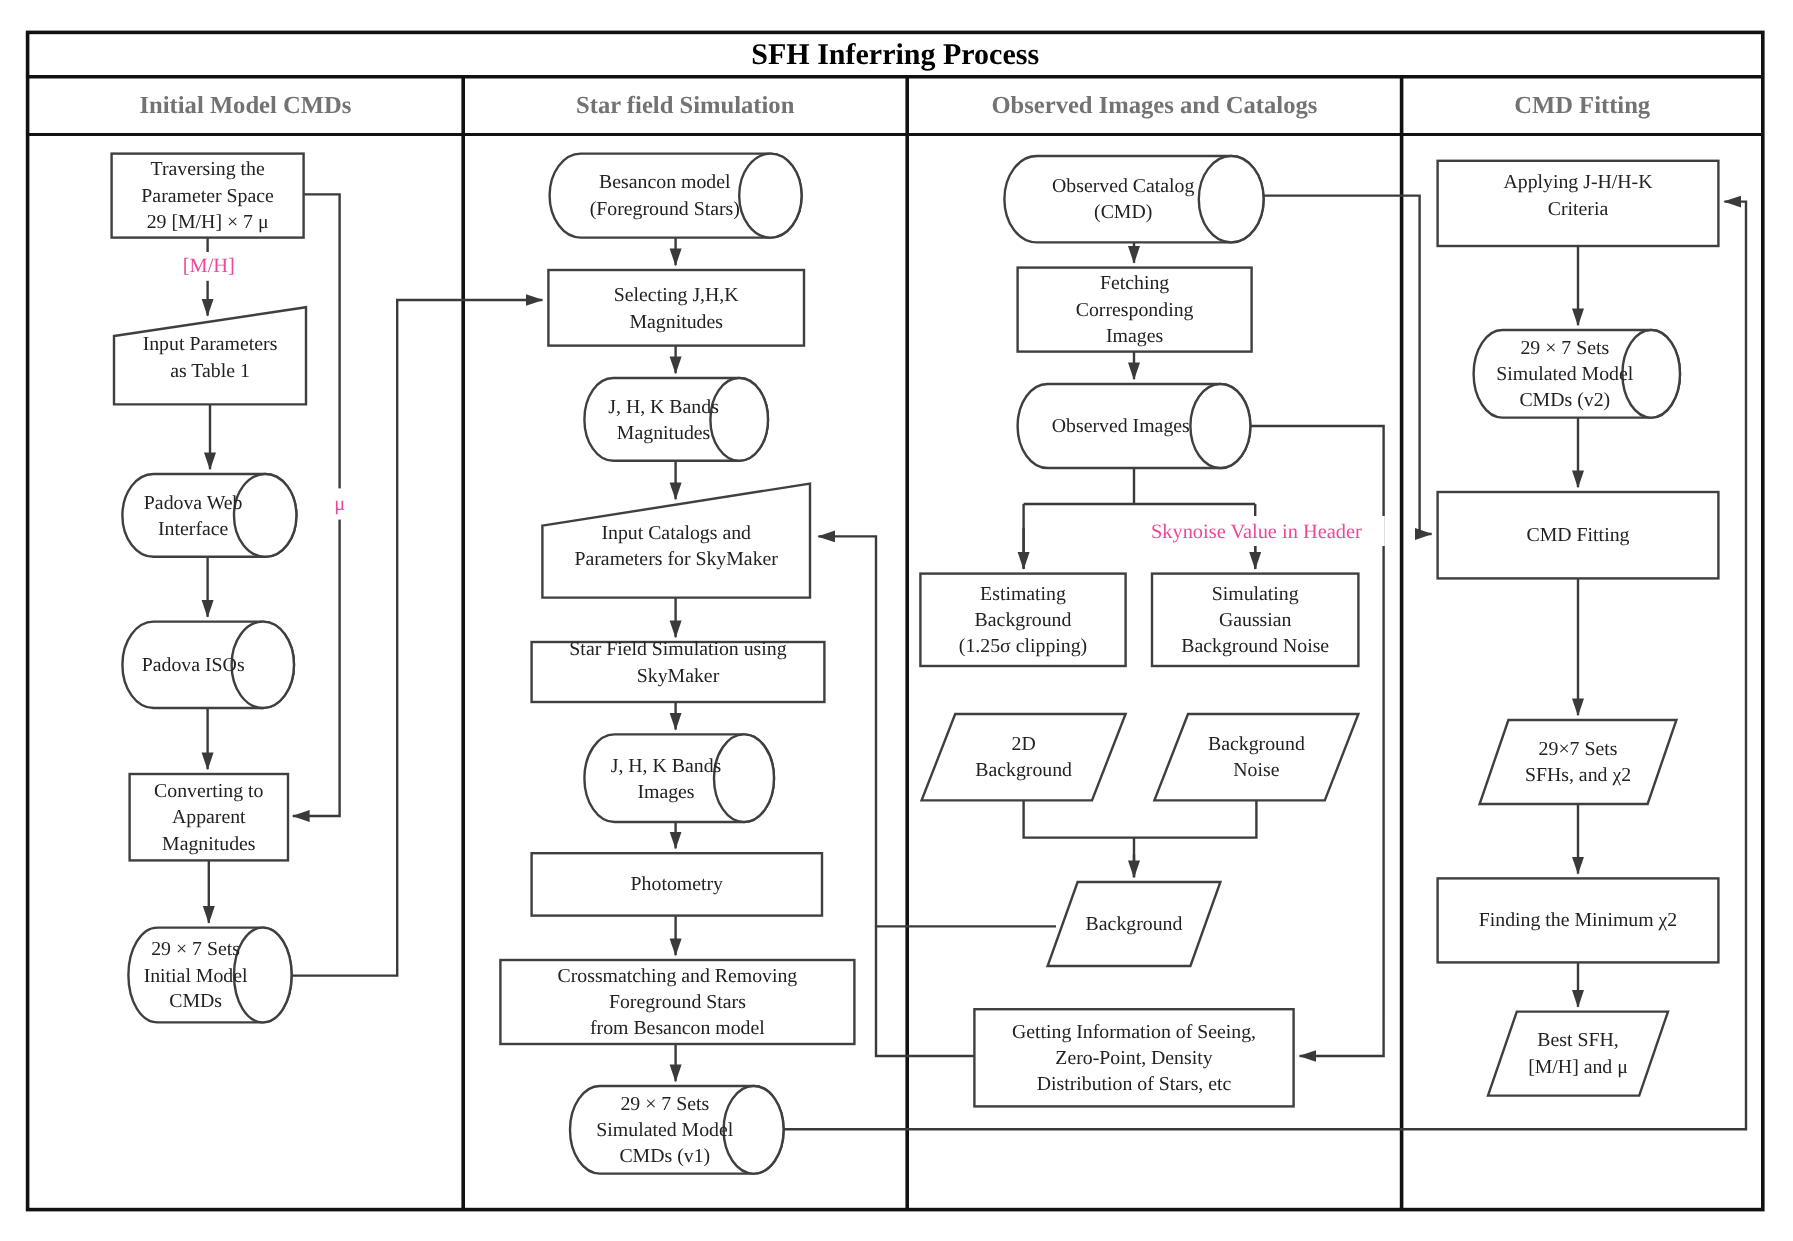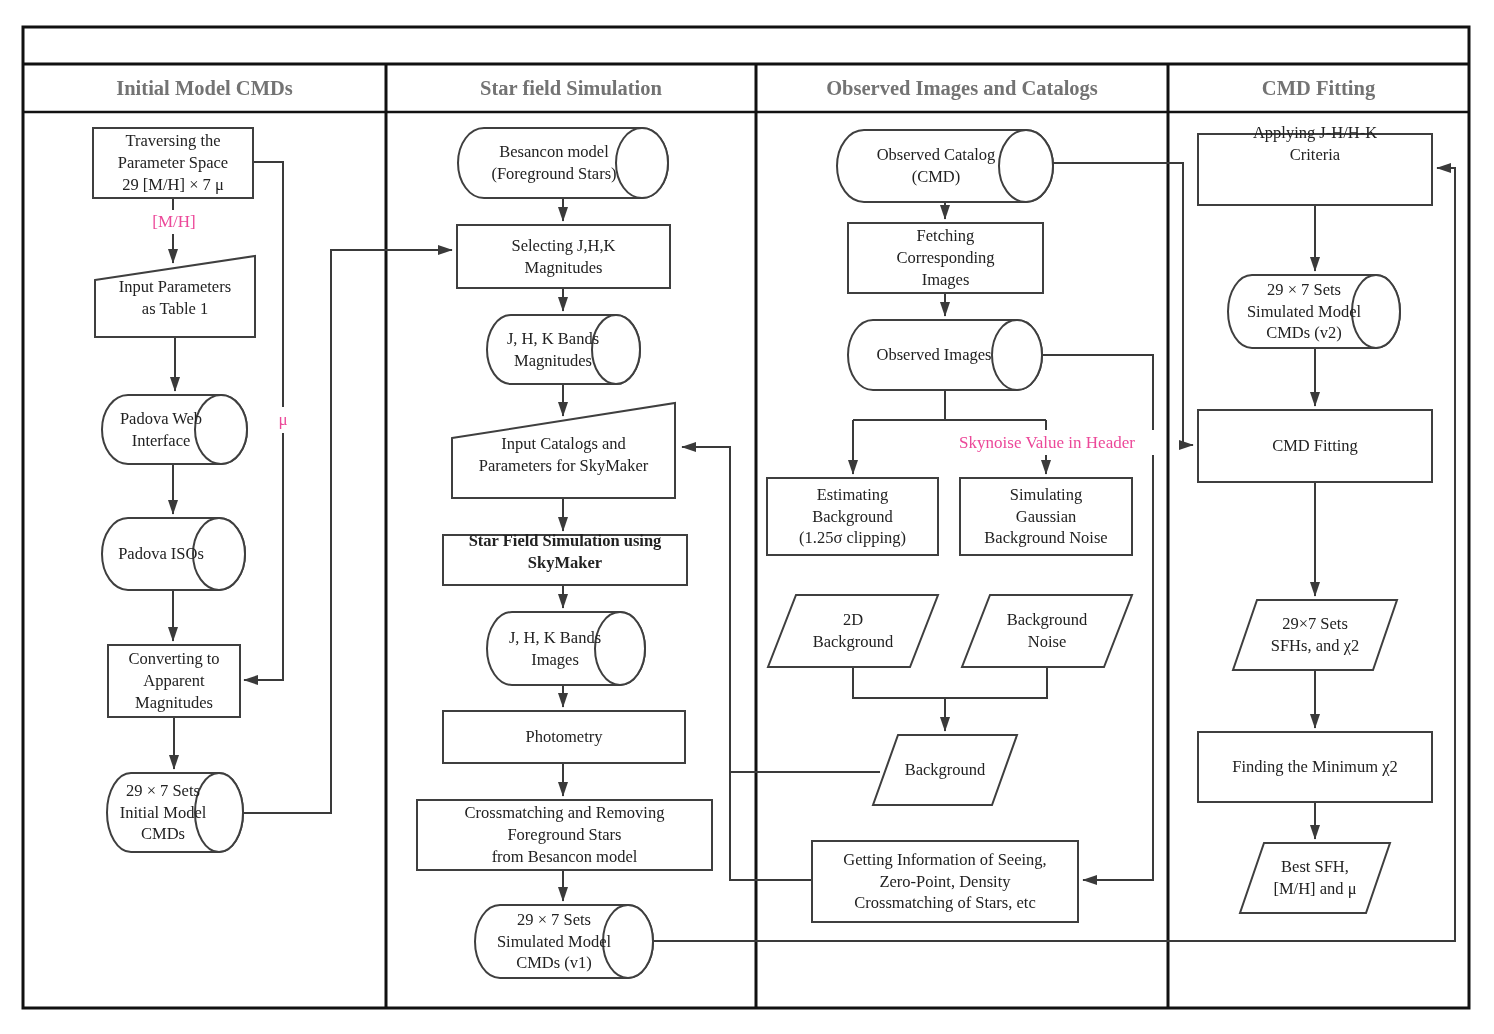--- a/index.html
+++ b/index.html
@@ -118,20 +118,21 @@
     <rect x="1198" y="134" width="234" height="71"></rect>
     <path d="M1376,275 L1252,275 A24,36.5 0 0 0 1252,348 L1376,348 A24,36.5 0 0 0 1376,275 Z"></path>
     <ellipse cx="1376" cy="311.5" rx="24" ry="36.5"></ellipse>
     <rect x="1198" y="410" width="234" height="72"></rect>
     <polygon points="1257,600 1397,600 1373,670 1233,670"></polygon>
     <rect x="1198" y="732" width="234" height="70"></rect>
     <polygon points="1264,843 1390,843 1366,913 1240,913"></polygon>
   </g>
 </svg>
 
+<div class="title">SFH Inferring Process</div>
 <div class="hdr" style="left:23px;width:363px;">Initial Model CMDs</div>
 <div class="hdr" style="left:386px;width:370px;">Star field Simulation</div>
 <div class="hdr" style="left:756px;width:412px;">Observed Images and Catalogs</div>
 <div class="hdr" style="left:1168px;width:301px;">CMD Fitting</div>
 
 <div class="txt" style="left:93px;top:128px;width:160px;height:70px;">Traversing the
 Parameter Space
 29 [M/H] × 7 μ</div>
 <div class="lbl" style="left:146px;top:210px;width:56px;height:24px;">[M/H]</div>
 <div class="txt" style="left:95px;top:262px;width:160px;height:72px;">Input Parameters
@@ -148,21 +149,21 @@
 <div class="lbl" style="left:270px;top:407px;width:26px;height:26px;">μ</div>
 
 <div class="txt" style="left:462px;top:128px;width:184px;height:70px;">Besancon model
 (Foreground Stars)</div>
 <div class="txt" style="left:457px;top:225px;width:213px;height:63px;">Selecting J,H,K
 Magnitudes</div>
 <div class="txt" style="left:489px;top:315px;width:128px;height:69px;">J, H, K Bands
 Magnitudes</div>
 <div class="txt" style="left:452px;top:415px;width:223px;height:80px;">Input Catalogs and
 Parameters for SkyMaker</div>
-<div class="txt" style="left:443px;top:535px;width:244px;height:34px;font-weight:bold;">Star Field Simulation using
+<div class="txt" style="left:443px;top:535px;width:244px;height:34px;">Star Field Simulation using
 SkyMaker</div>
 <div class="txt" style="left:490px;top:612px;width:130px;height:73px;">J, H, K Bands
 Images</div>
 <div class="txt" style="left:443px;top:711px;width:242px;height:52px;">Photometry</div>
 <div class="txt" style="left:417px;top:800px;width:295px;height:70px;">Crossmatching and Removing
 Foreground Stars
 from Besancon model</div>
 <div class="txt" style="left:478px;top:905px;width:152px;height:73px;">29 × 7 Sets
 Simulated Model
 CMDs (v1)</div>
@@ -180,23 +181,23 @@
 <div class="txt" style="left:960px;top:478px;width:172px;height:77px;">Simulating
 Gaussian
 Background Noise</div>
 <div class="txt" style="left:768px;top:595px;width:170px;height:72px;">2D
 Background</div>
 <div class="txt" style="left:962px;top:595px;width:170px;height:72px;">Background
 Noise</div>
 <div class="txt" style="left:873px;top:735px;width:144px;height:70px;">Background</div>
 <div class="txt" style="left:810px;top:841px;width:270px;height:81px;">Getting Information of Seeing,
 Zero-Point, Density
-Crossmatching of Stars, etc</div>
-
-<div class="txt" style="left:1198px;top:116px;width:234px;height:55px;border-radius:32px;">Applying J-H/H-K
+Distribution of Stars, etc</div>
+
+<div class="txt" style="left:1198px;top:135px;width:234px;height:55px;border-radius:32px;">Applying J-H/H-K
 Criteria</div>
 <div class="txt" style="left:1231px;top:275px;width:146px;height:73px;">29 × 7 Sets
 Simulated Model
 CMDs (v2)</div>
 <div class="txt" style="left:1198px;top:410px;width:234px;height:72px;">CMD Fitting</div>
 <div class="txt" style="left:1233px;top:600px;width:164px;height:70px;">29×7 Sets
 SFHs, and χ2</div>
 <div class="txt" style="left:1198px;top:732px;width:234px;height:70px;">Finding the Minimum χ2</div>
 <div class="txt" style="left:1240px;top:843px;width:150px;height:70px;">Best SFH,
 [M/H] and μ</div>

